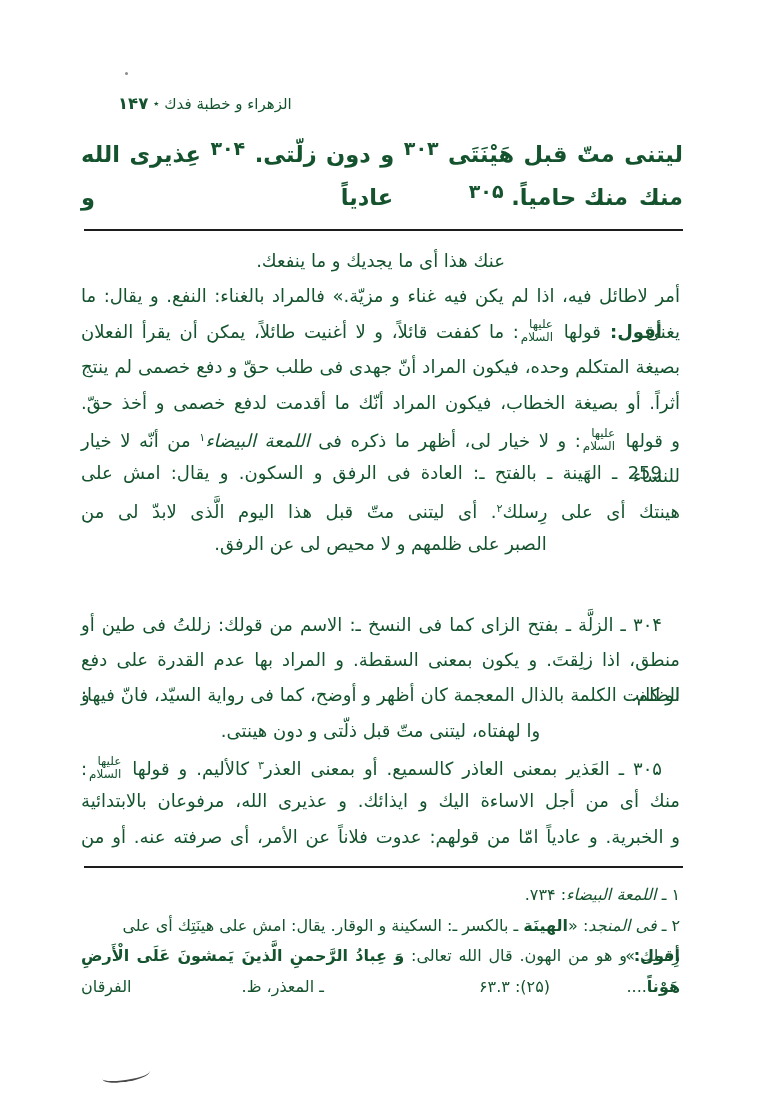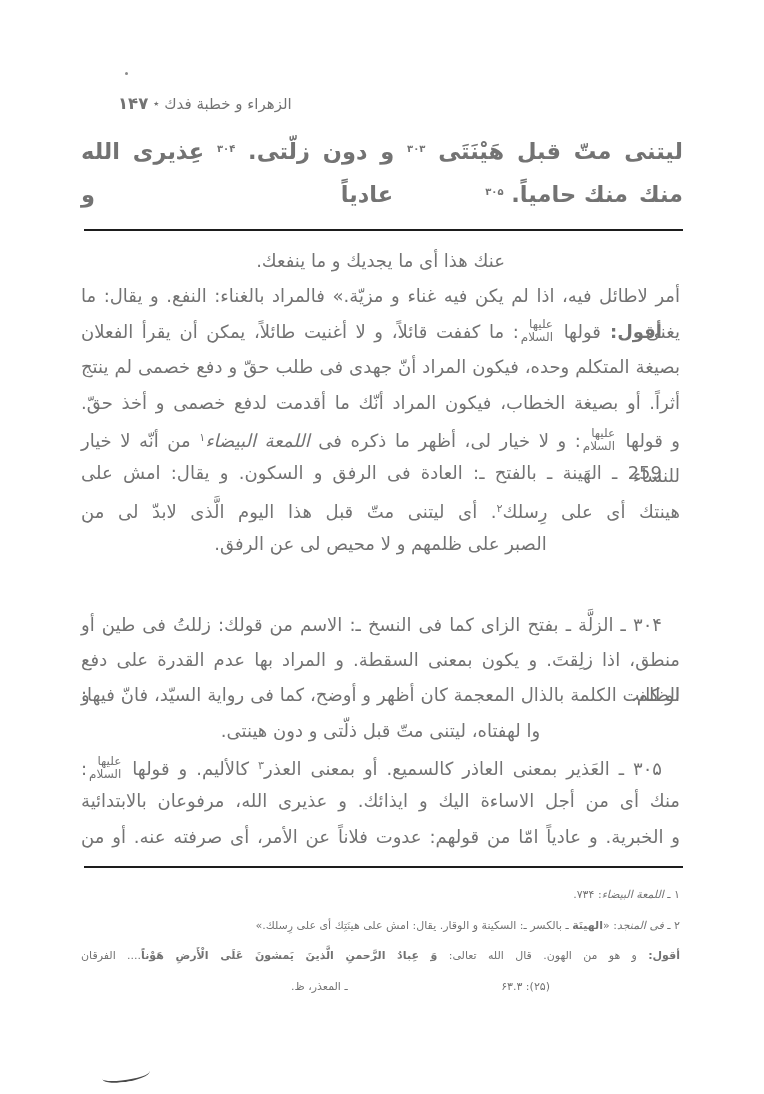--- a/index.html
+++ b/index.html
@@ -1,31 +1,31 @@
 <!DOCTYPE html>
 <html lang="ar" dir="rtl"><head>
 <meta charset="utf-8">
 <style>
   html,body{margin:0;padding:0;background:#e8e8e8;}
   .page{
     position:relative;width:764px;height:1094px;background:#ffffff;
-    color:#737373;font-family:"DejaVu Sans",sans-serif;direction:rtl;
+    color:#14532d;font-family:"DejaVu Sans",sans-serif;direction:rtl;
     overflow:hidden;margin:0 auto;
   }
   .header{position:absolute;top:94px;left:118px;font-size:15px;white-space:nowrap;direction:rtl;}
   .header .orn{font-size:11px;vertical-align:2px;margin:0 5px;}
   .header .num{font-weight:bold;font-size:16.5px;}
   .quote{position:absolute;top:127px;left:81px;right:81px;}
   .quote .line{font-size:22.5px;font-weight:bold;line-height:43px;height:43px;}
-  .quote .sup{font-size:10px;vertical-align:7px;}
+  .quote .sup{font-size:19px;vertical-align:7px;}
   .divider{position:absolute;top:229px;left:84px;width:599px;height:2px;background:#1d1d1d;}
   .commentary{position:absolute;top:243px;left:81px;right:84px;}
   .commentary .line{font-size:18px;line-height:35.4px;height:35.4px;}
   .footnotes{position:absolute;top:880px;left:81px;right:84px;}
-  .footnotes .line{font-size:11px;line-height:30.6px;height:30.6px;}
+  .footnotes .line{font-size:16px;line-height:30.6px;height:30.6px;}
   .fnsep{position:absolute;top:866px;left:84px;width:599px;height:2px;background:#1d1d1d;}
   .line.just{text-align:justify;text-align-last:justify;}
   .line.cent{text-align:center;text-align-last:center;}
   .line.right{text-align:right;text-align-last:right;}
   .b{font-weight:bold;}
   .i{font-style:italic;}
   .sup{font-size:0.62em;vertical-align:0.5em;}
   .hon{display:inline-block;font-size:12px;line-height:1.05;text-align:center;
        vertical-align:-3px;margin:0 2px;font-weight:normal;}
   .artifact-curve{position:absolute;left:102px;top:1068px;width:48px;height:12px;

